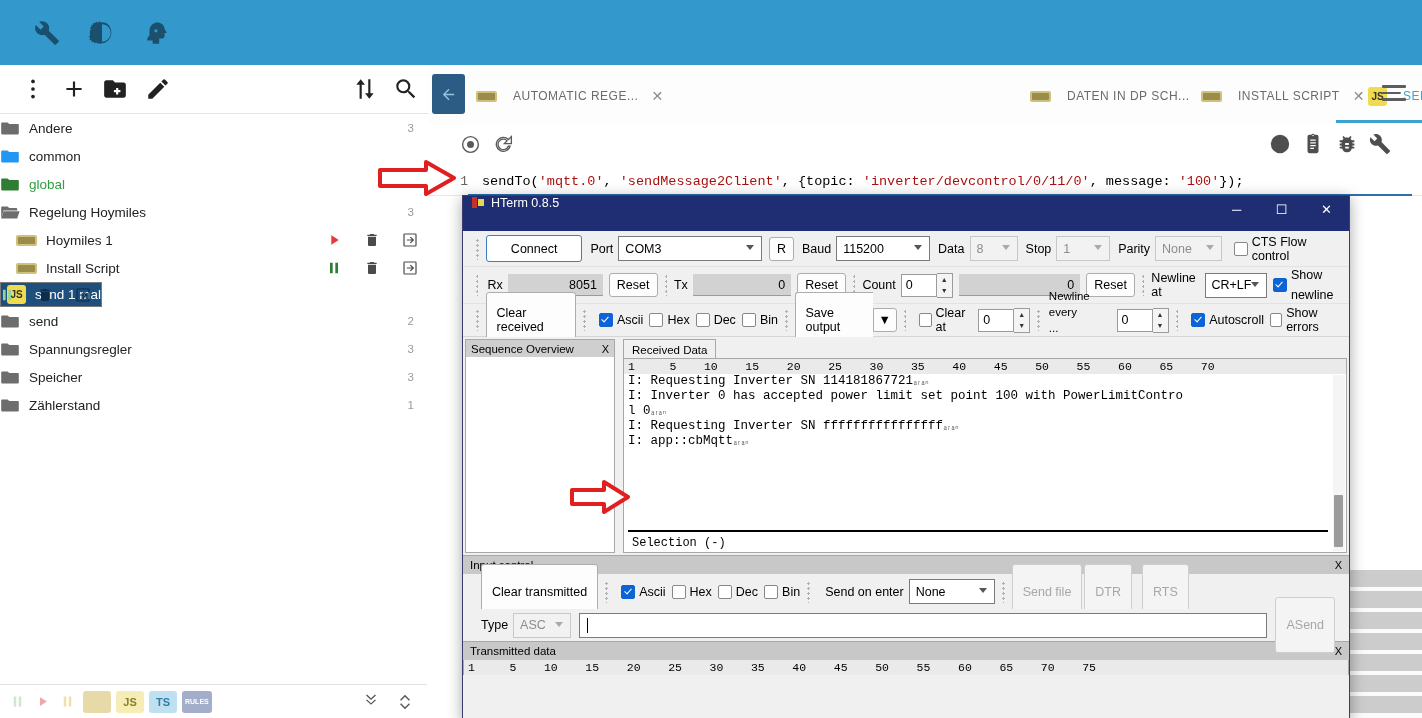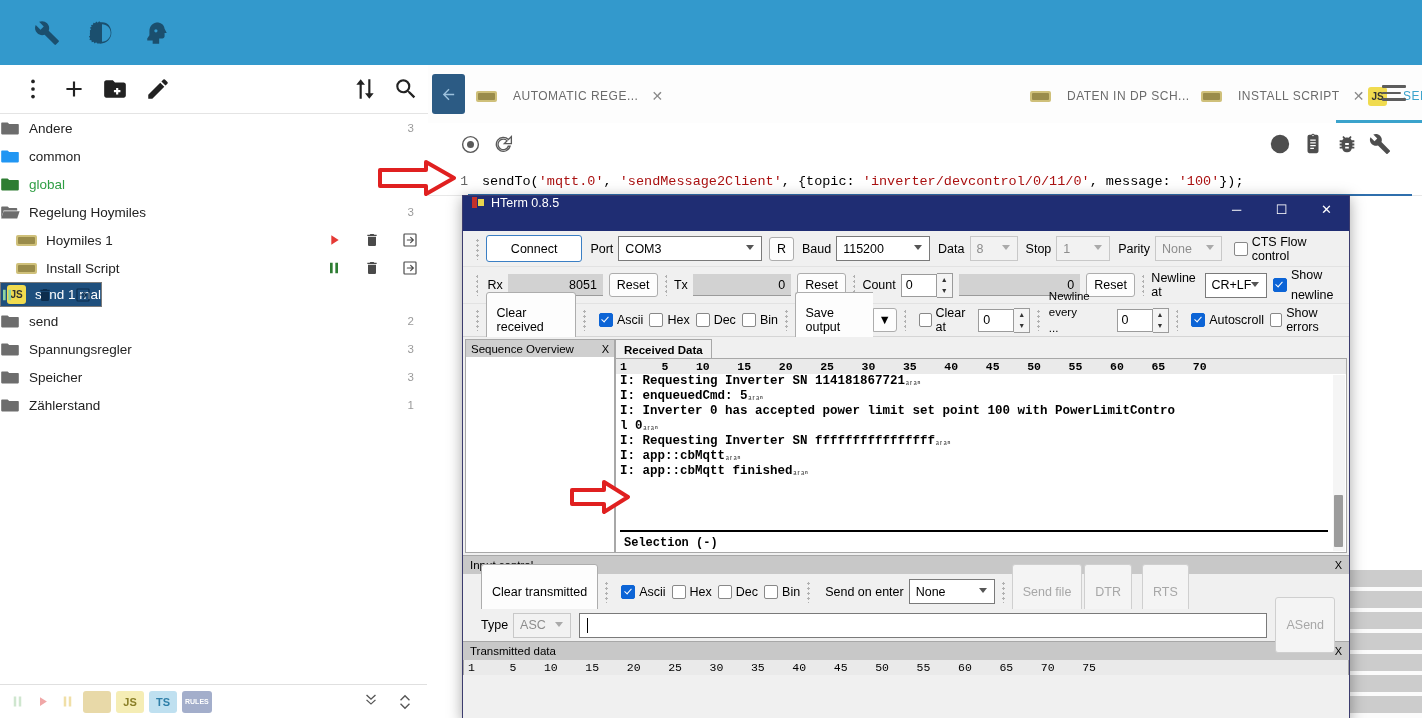--- a/index.html
+++ b/index.html
@@ -132,21 +132,21 @@
   .box.on{background:#0c64d6;border-color:#0c64d6;position:relative;}
   .box.on:after{content:"";position:absolute;left:3.4px;top:1px;width:3px;height:6px;border:solid #fff;border-width:0 1.7px 1.7px 0;transform:rotate(42deg);}
   .divdots{width:3px;height:22px;margin:0 7px;background:
      radial-gradient(circle,#b0b0b0 1px,transparent 1.2px) 0 0/3px 5px;}
 
   
   .ht-body{position:relative;height:218px;background:#f0f0f0;display:flex;}
   .seqpanel{width:148px;border:1px solid #a8a8a8;background:#fff;margin:2px 0 2px 2px;}
   .seqhdr{height:17px;background:#cfcfcf;display:flex;align-items:center;padding:0 5px;justify-content:space-between;font-size:11.5px;}
   .seqhdr .x{font-size:11px;cursor:pointer;}
-  .recvwrap{flex:1;margin:2px 2px 2px 0;position:relative;font-weight:bold;}
+  .recvwrap{flex:1;margin:2px 2px 2px 8px;position:relative;}
   .recvtab{position:absolute;left:0;top:0;height:19px;background:#f0f0f0;border:1px solid #a8a8a8;border-bottom:none;
            display:flex;align-items:center;padding:0 8px;font-size:11.5px;}
   .recvbox{position:absolute;left:0;top:19px;right:0;bottom:0;border:1px solid #a8a8a8;background:#fff;overflow:hidden;}
   .ruler{height:15px;background:#eaeaea;font-family:"Liberation Mono",monospace;font-size:11.5px;color:#000;
          white-space:pre;padding-left:4px;line-height:15px;}
   .logline{font-family:"Liberation Mono",monospace;font-size:12.5px;line-height:15px;white-space:pre;padding-left:4px;color:#000;}
   .crlf{font-size:8px;color:#555;vertical-align:baseline;letter-spacing:-1px;}
   .selbar{position:absolute;left:4px;right:18px;bottom:20px;height:2px;background:#000;}
   .selline{position:absolute;left:8px;bottom:2px;font-family:"Liberation Mono",monospace;font-size:12px;}
   .vscroll{position:absolute;right:1px;top:16px;bottom:1px;width:12px;background:#f5f5f5;}
@@ -594,26 +594,24 @@
           <span>Sequence Overview</span>
           <span class="x">X</span>
         </div>
       </div>
       <div class="recvwrap">
         <div class="recvtab">Received Data</div>
         <div class="recvbox">
           <div class="ruler">1     5    10    15    20    25    30    35    40    45    50    55    60    65    70</div>
           <div id="loglines">
               <div class="logline">I: Requesting Inverter SN 114181867721<span class="crlf">ₐᵣₐₙ</span></div>
-              <div class="logline">I: enqueuedCmd: 5<span class="crlf">ₐᵣₐₙ</span></div>
               <div class="logline">I: Inverter 0 has accepted power limit set point 100 with PowerLimitContro</div>
               <div class="logline">l 0<span class="crlf">ₐᵣₐₙ</span></div>
               <div class="logline">I: Requesting Inverter SN ffffffffffffffff<span class="crlf">ₐᵣₐₙ</span></div>
               <div class="logline">I: app::cbMqtt<span class="crlf">ₐᵣₐₙ</span></div>
-              <div class="logline">I: app::cbMqtt finished<span class="crlf">ₐᵣₐₙ</span></div>
             </div>
           <div class="vscroll">
             <div class="thumb" style="top:120px;height:52px"></div>
           </div>
           <div class="selbar"></div>
           <div class="selline">Selection (-)</div>
         </div>
       </div>
     </div>
 

